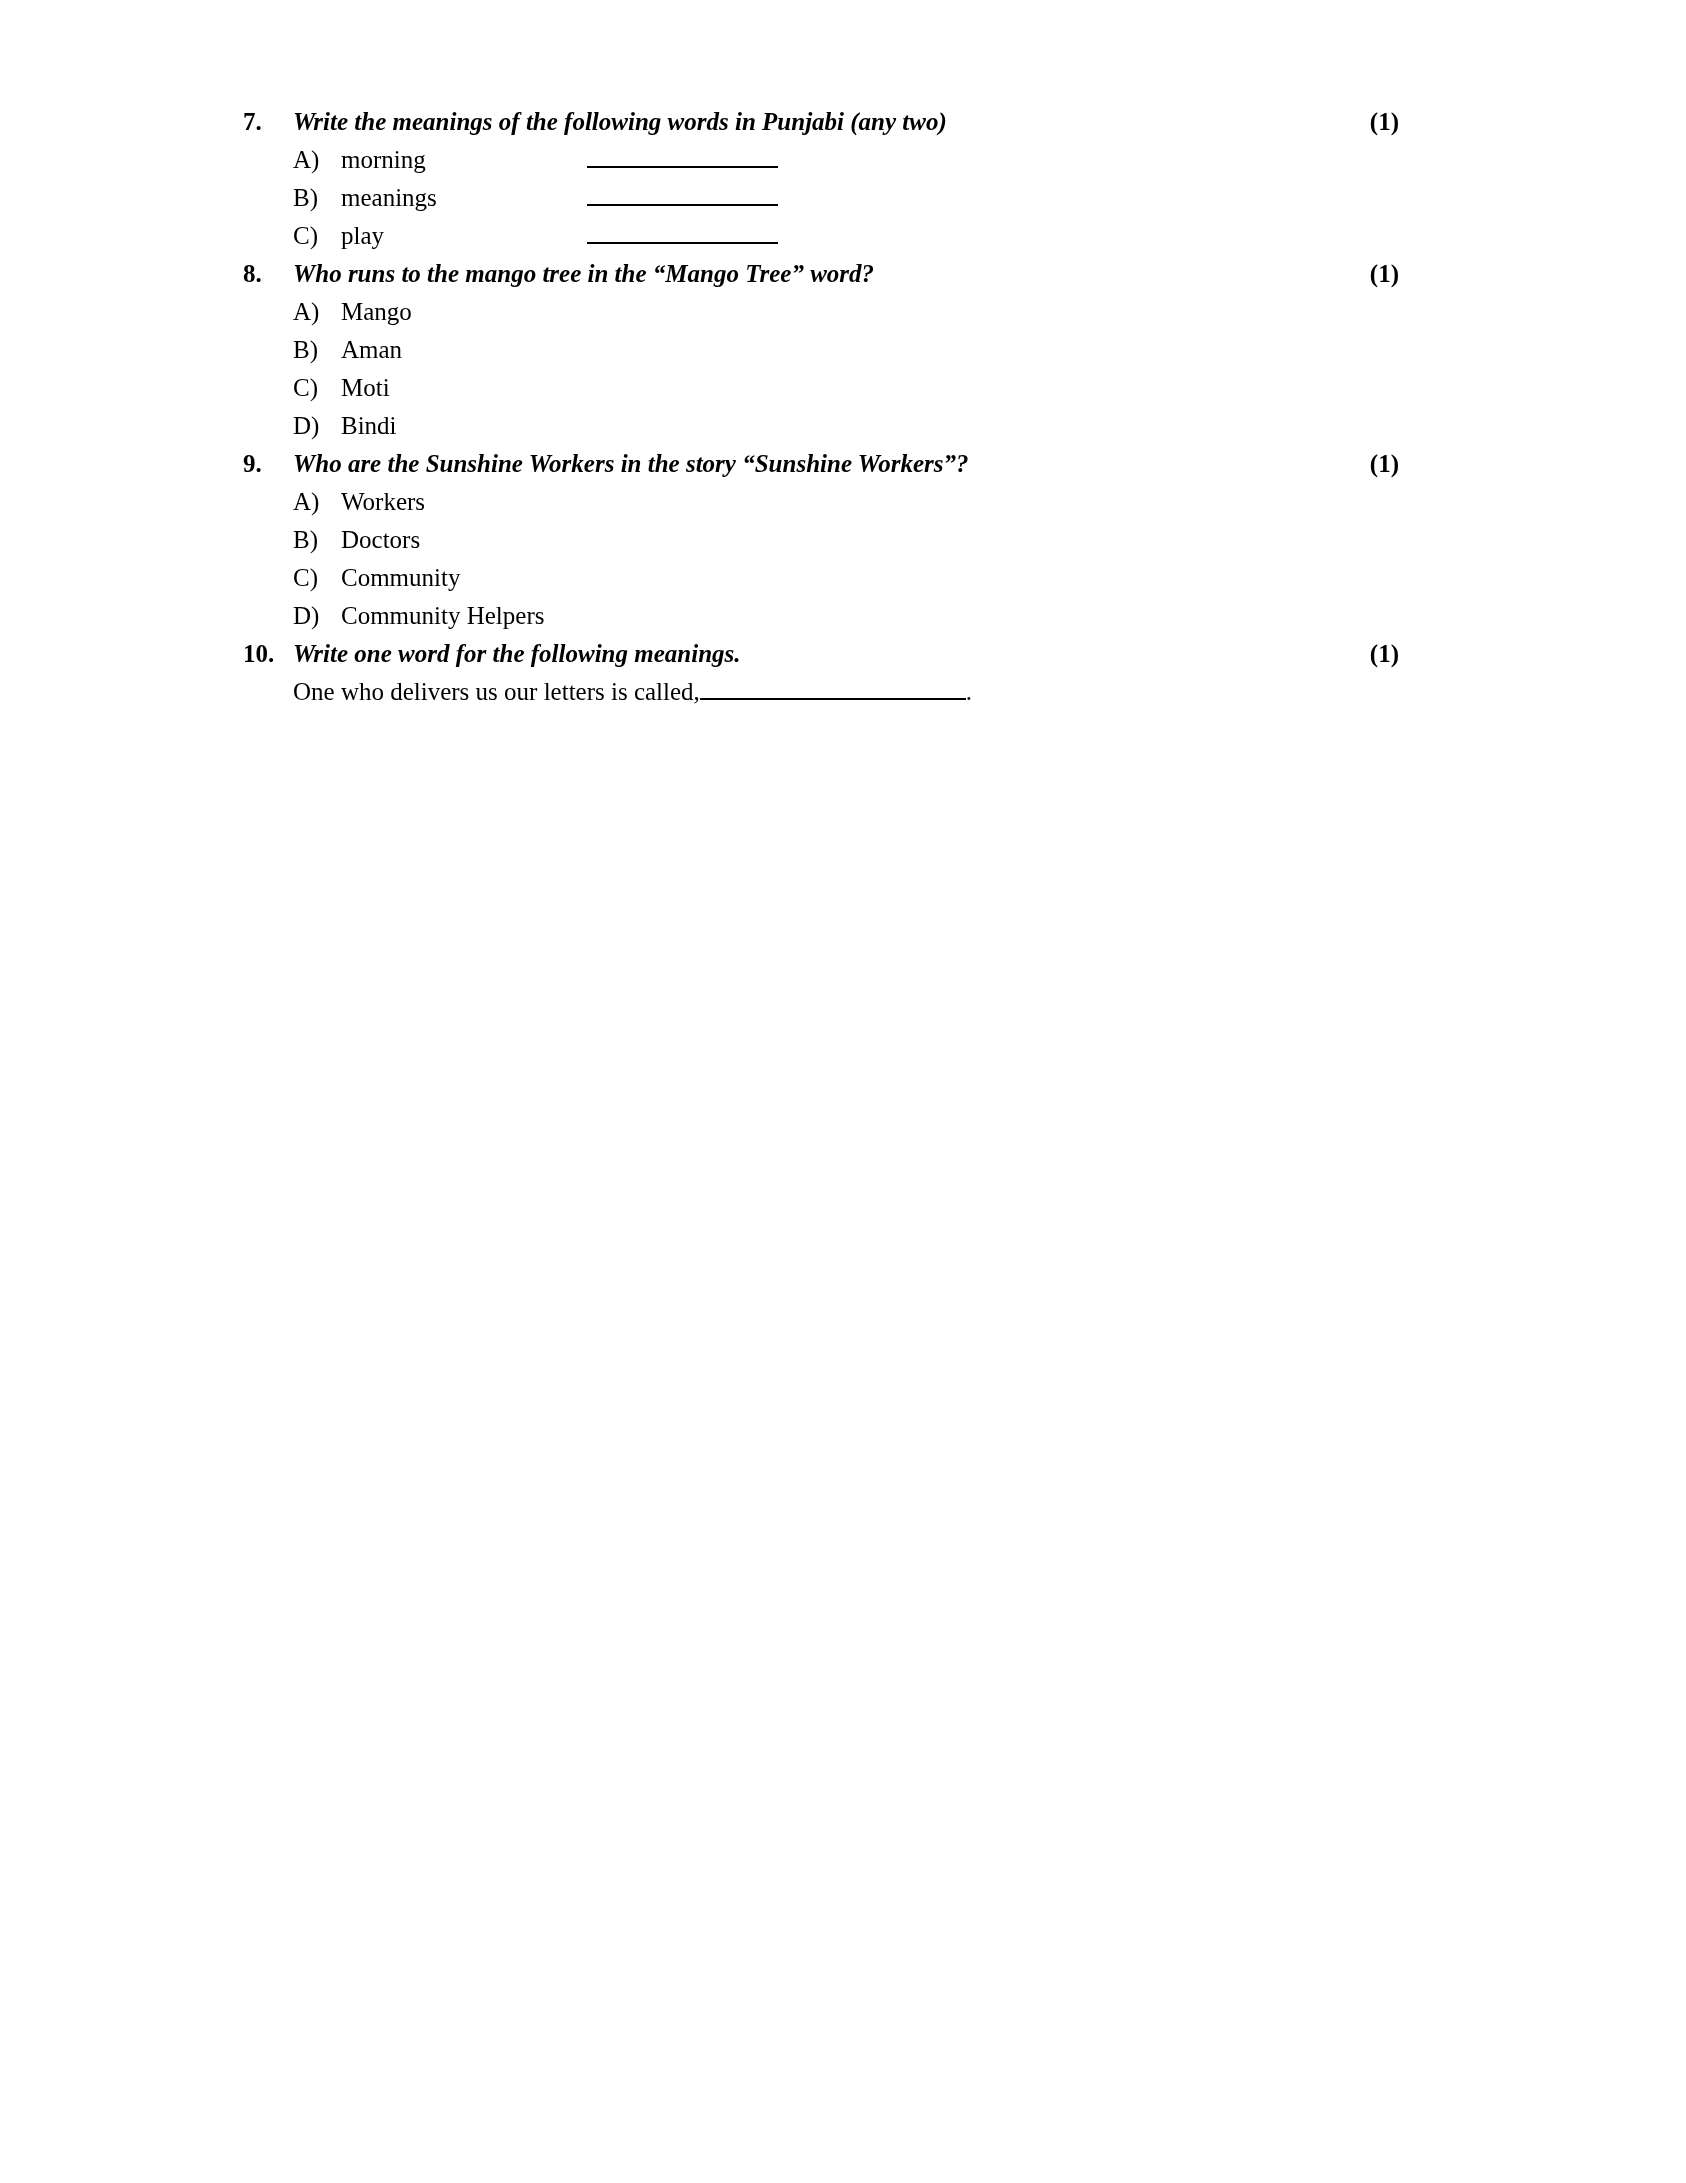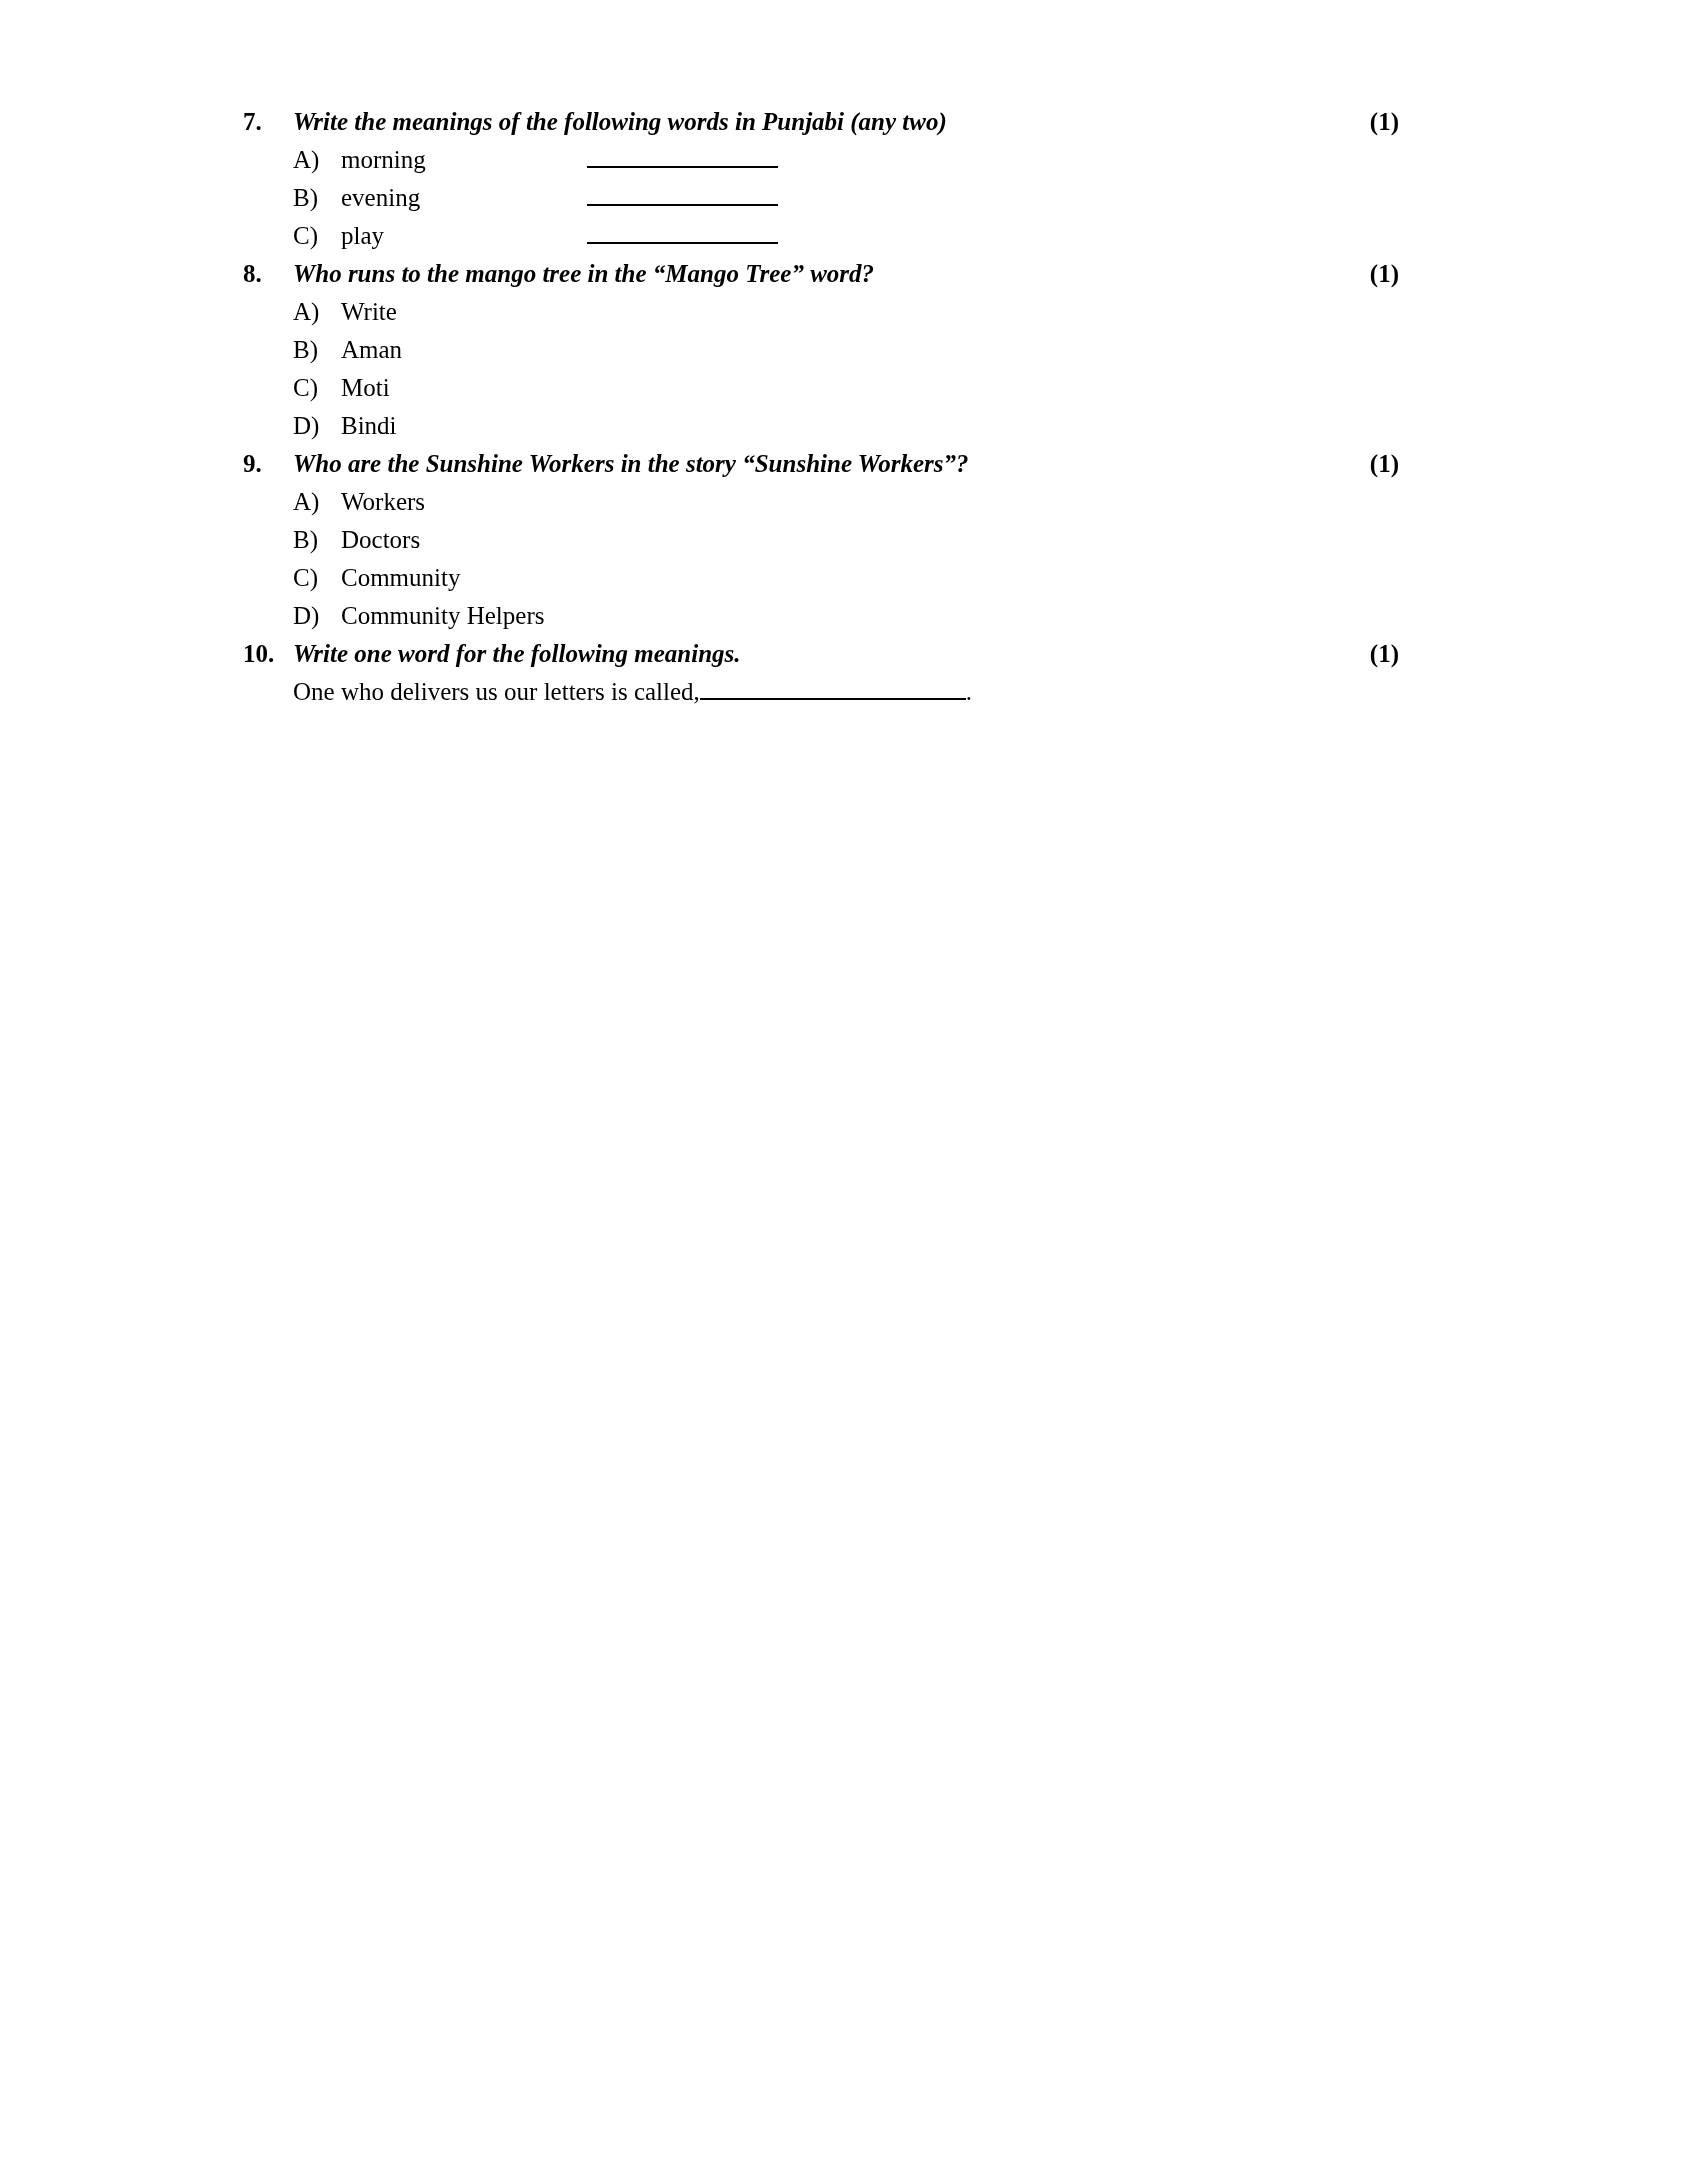--- a/index.html
+++ b/index.html
@@ -74,37 +74,37 @@
       <span class="qtext">Write the meanings of the following words in Punjabi (any two)</span>
       <span class="marks">(1)</span>
     </div>
     <div class="row opt-row">
       <span class="optlabel">A)</span>
       <span class="optword">morning</span>
       <span class="blank"></span>
     </div>
     <div class="row opt-row">
       <span class="optlabel">B)</span>
-      <span class="optword">evening</span>
+      <span class="optword">meanings</span>
       <span class="blank"></span>
     </div>
     <div class="row opt-row">
       <span class="optlabel">C)</span>
       <span class="optword">play</span>
       <span class="blank"></span>
     </div>
 
     <div class="row q-row">
       <span class="qnum">8.</span>
       <span class="qtext">Who runs to the mango tree in the “Mango Tree” word?</span>
       <span class="marks">(1)</span>
     </div>
     <div class="row opt-row">
       <span class="optlabel">A)</span>
-      <span class="optword">Write</span>
+      <span class="optword">Mango</span>
     </div>
     <div class="row opt-row">
       <span class="optlabel">B)</span>
       <span class="optword">Aman</span>
     </div>
     <div class="row opt-row">
       <span class="optlabel">C)</span>
       <span class="optword">Moti</span>
     </div>
     <div class="row opt-row">

